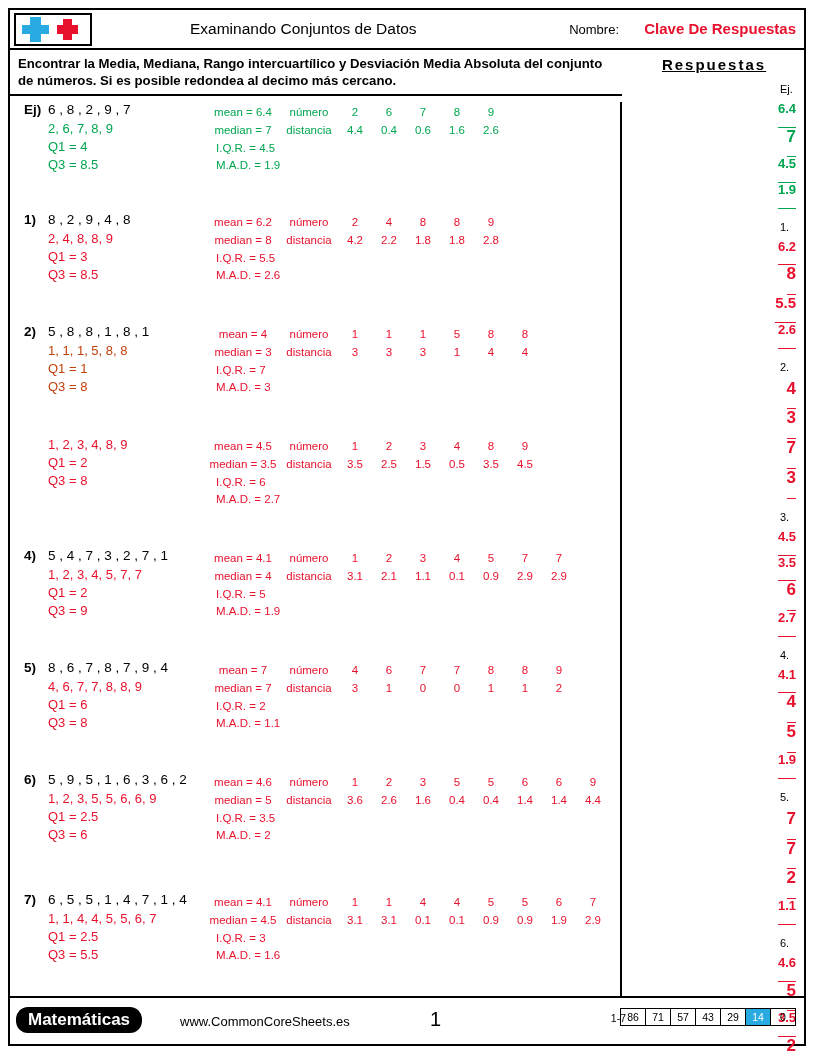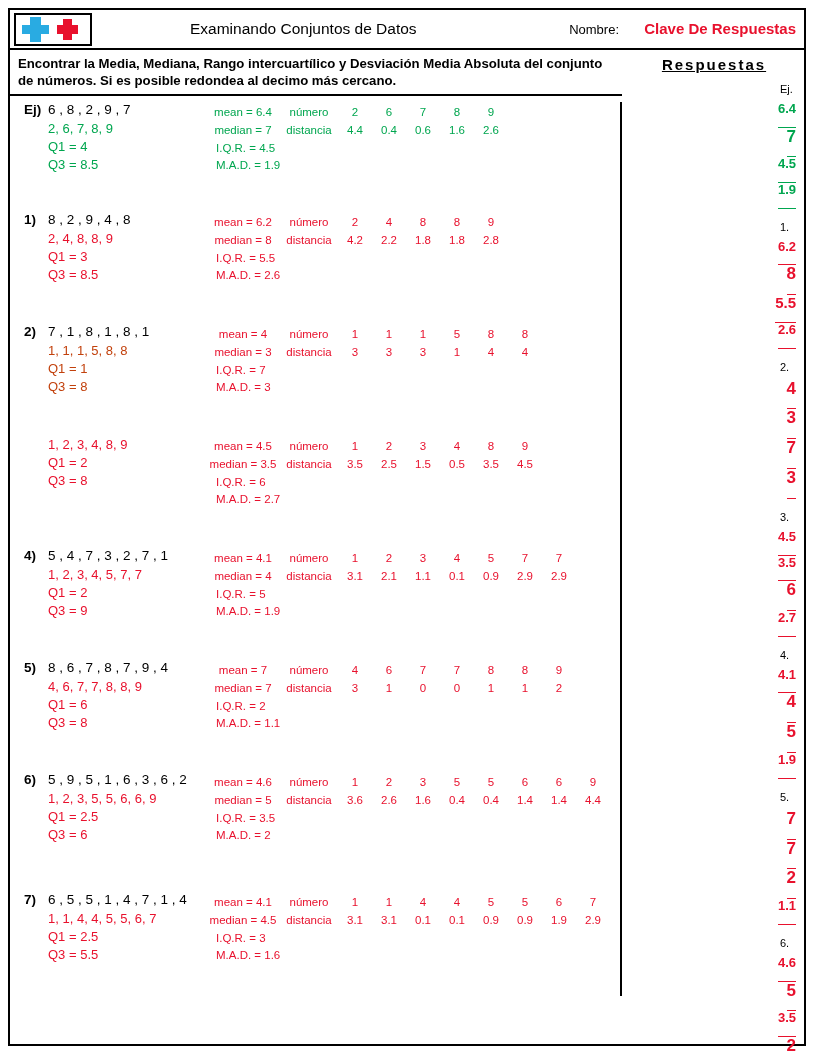--- a/index.html
+++ b/index.html
@@ -282,21 +282,21 @@
             <div class="p-lines" style="color:#e8112d">
               <div>2, 4, 8, 8, 9</div>
               <div>Q1 = 3</div>
               <div>Q3 = 8.5</div>
             </div>
           </div>
           <div class="p-right" style="color: rgb(232, 17, 45); left: 196px;"><div><span class="stat-label" style="display:inline-block;min-width:74px">mean = 6.2</span><span class="stat-label" style="display:inline-block;min-width:58px">número</span><span class="series"><span>2</span><span>4</span><span>8</span><span>8</span><span>9</span></span></div><div><span class="stat-label" style="display:inline-block;min-width:74px">median = 8</span><span class="stat-label" style="display:inline-block;min-width:58px">distancia</span><span class="series"><span>4.2</span><span>2.2</span><span>1.8</span><span>1.8</span><span>2.8</span></span></div><div style="padding-left:10px">I.Q.R. = 5.5</div><div style="padding-left:10px">M.A.D. = 2.6</div></div>
         </div>
         <div class="problem" style="height: 108px;">
           <div class="p-left">
-            <div><span class="p-num">2)</span><span class="p-set">7 , 1 , 8 , 1 , 8 , 1</span></div>
+            <div><span class="p-num">2)</span><span class="p-set">5 , 8 , 8 , 1 , 8 , 1</span></div>
             <div class="p-lines" style="color:#c2410c">
               <div>1, 1, 1, 5, 8, 8</div>
               <div>Q1 = 1</div>
               <div>Q3 = 8</div>
             </div>
           </div>
           <div class="p-right" style="color: rgb(232, 17, 45); left: 196px;"><div><span class="stat-label" style="display:inline-block;min-width:74px">mean = 4</span><span class="stat-label" style="display:inline-block;min-width:58px">número</span><span class="series"><span>1</span><span>1</span><span>1</span><span>5</span><span>8</span><span>8</span></span></div><div><span class="stat-label" style="display:inline-block;min-width:74px">median = 3</span><span class="stat-label" style="display:inline-block;min-width:58px">distancia</span><span class="series"><span>3</span><span>3</span><span>3</span><span>1</span><span>4</span><span>4</span></span></div><div style="padding-left:10px">I.Q.R. = 7</div><div style="padding-left:10px">M.A.D. = 3</div></div>
         </div>
         <div class="problem" style="height: 108px;">
           <div class="p-left">
@@ -410,14 +410,29 @@
         <div class="ans-row">
           <span class="ans-num">7.</span>
           <span class="ans-cell" style="color:#e8112d;border-color:#e8112d;font-size:13px">4.1</span>
           <span class="ans-cell" style="color:#e8112d;border-color:#e8112d;font-size:13px">4.5</span>
           <span class="ans-cell" style="color:#e8112d;border-color:#e8112d;font-size:17px">3</span>
           <span class="ans-cell" style="color:#e8112d;border-color:#e8112d;font-size:13px">1.6</span>
         </div>
       </div>
   </div>
 
+  <div class="footer">
+    <div class="brand">Matemáticas</div>
+    <div class="site">www.CommonCoreSheets.es</div>
+    <div class="page-no">1</div>
+    <div class="score-range">1-7</div>
+    <div class="score-box" id="score-box">
+        <div>86</div>
+        <div>71</div>
+        <div>57</div>
+        <div>43</div>
+        <div>29</div>
+        <div class="hl">14</div>
+        <div>0</div>
+      </div>
+  </div>
 
 </div>
 
 </body></html>

